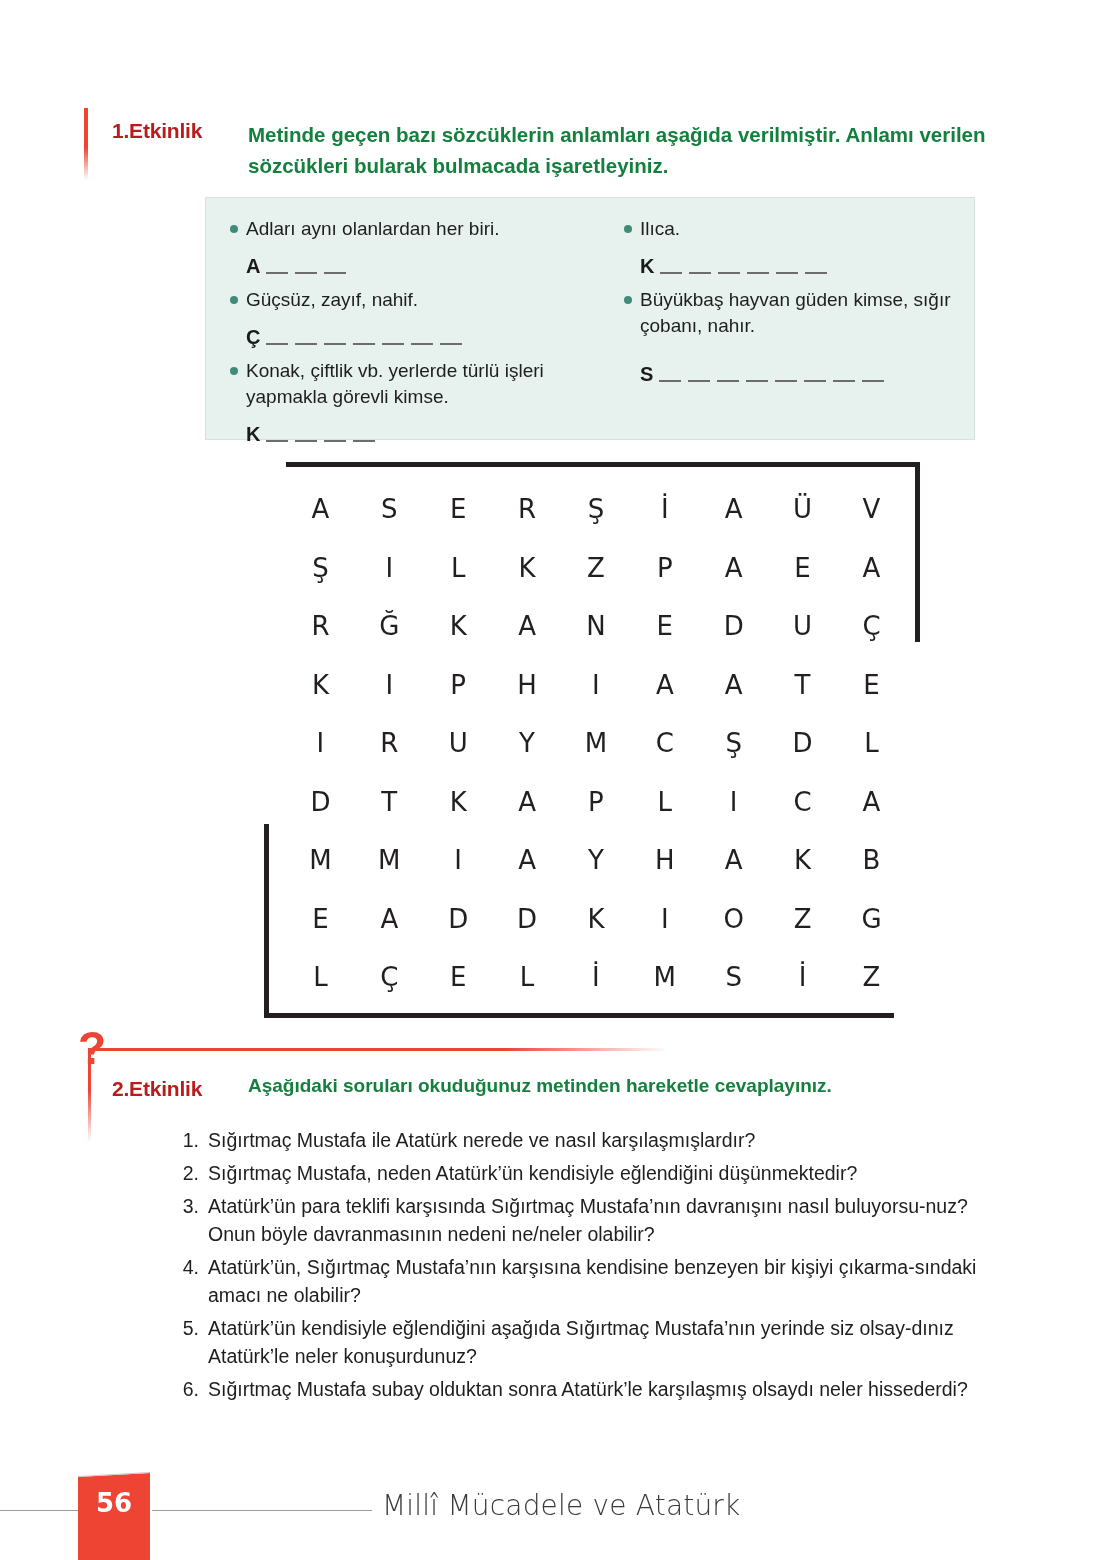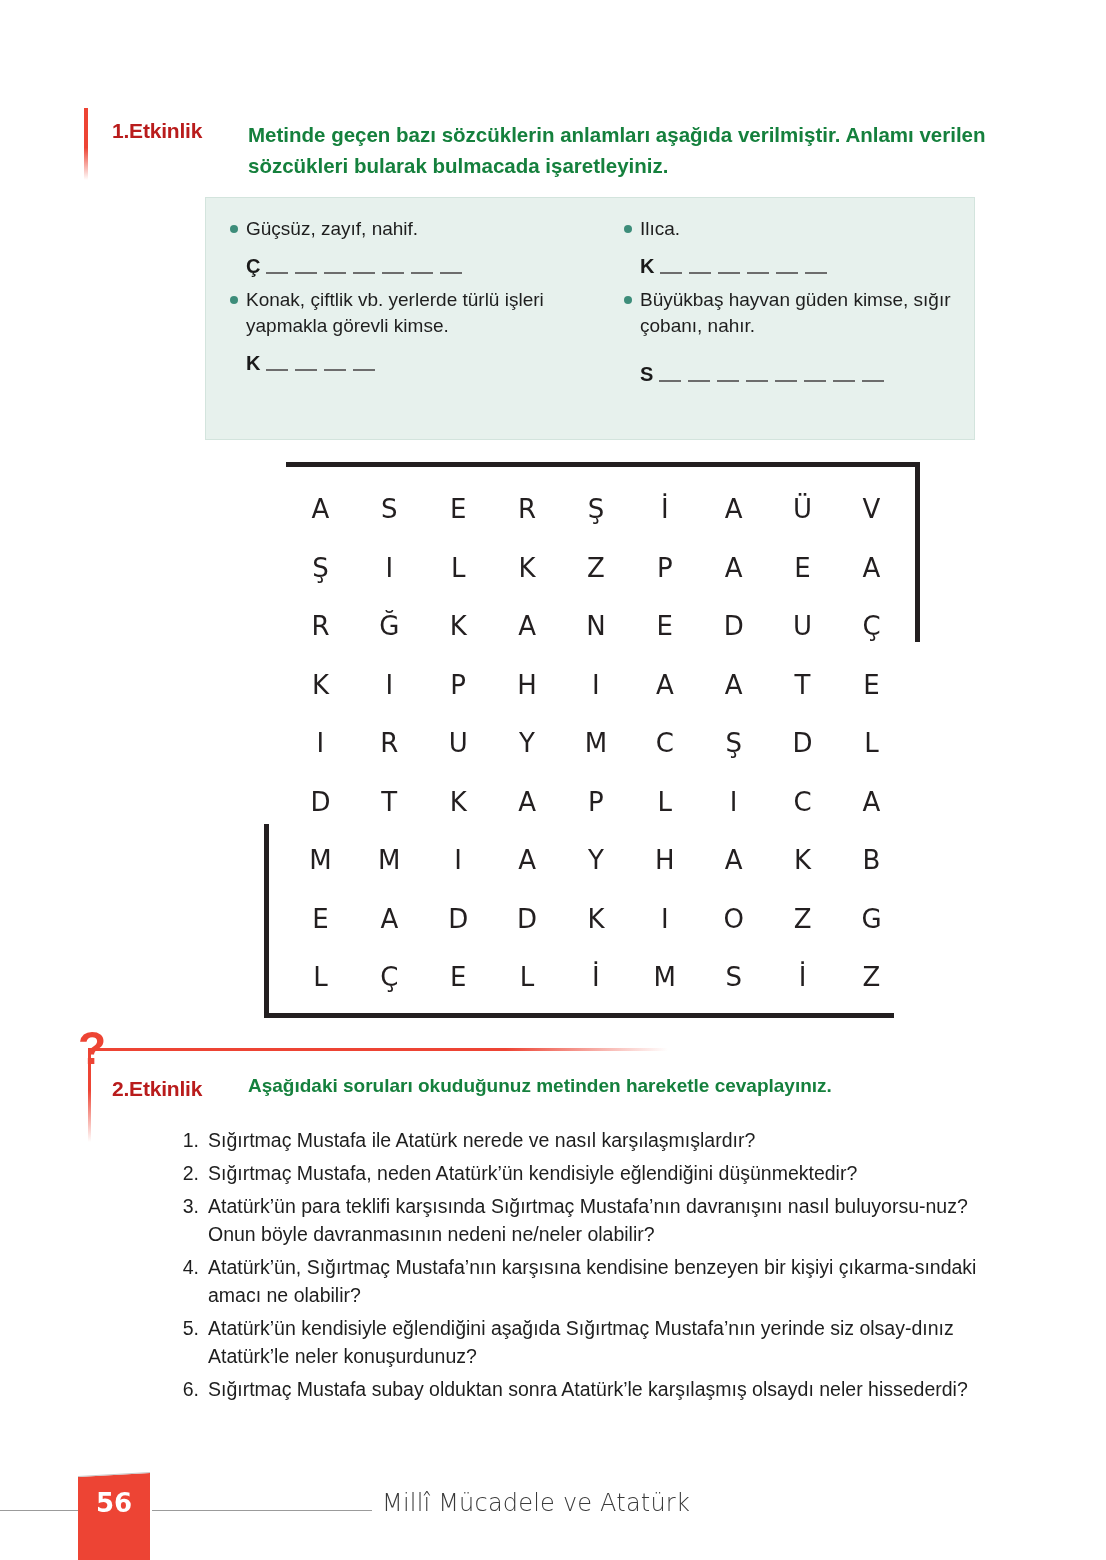--- a/index.html
+++ b/index.html
@@ -292,40 +292,51 @@
     left: 152px;
     top: 44px;
     width: 220px;
     height: 1px;
     background: #9b9b9b;
   }
   .footer-title {
     position: absolute;
     left: 382px;
     top: 23px;
-    font-size: 24px;
+    font-size: 28px;
     font-family: "DejaVu Sans", sans-serif;
     font-weight: 300;
     color: #3a3a3a;
     letter-spacing: 0.2px;
   }
 </style>
 </head>
 <body>
 
 <div id="act1-header">
   <div class="red-rule-left"></div>
   <div class="act-label">1.Etkinlik</div>
   <div class="act-prompt">Metinde geçen bazı sözcüklerin anlamları aşağıda verilmiştir. Anlamı verilen sözcükleri bularak bulmacada işaretleyiniz.</div>
 </div>
 
 <div id="def-box">
   <div class="def-cols">
     <div class="def-col left">
 
+      <div class="def-item">
+        <div class="def-text">
+          <span class="bullet"></span><span>Adları aynı olanlardan her biri.</span>
+        </div>
+        <div class="ans-row">
+          <span class="ans-letter">A</span>
+          <span class="blank"></span>
+          <span class="blank"></span>
+          <span class="blank"></span>
+        </div>
+      </div>
 
       <div class="def-item">
         <div class="def-text">
           <span class="bullet"></span><span>Güçsüz, zayıf, nahif.</span>
         </div>
         <div class="ans-row">
           <span class="ans-letter">Ç</span>
           <span class="blank"></span>
           <span class="blank"></span>
           <span class="blank"></span>

